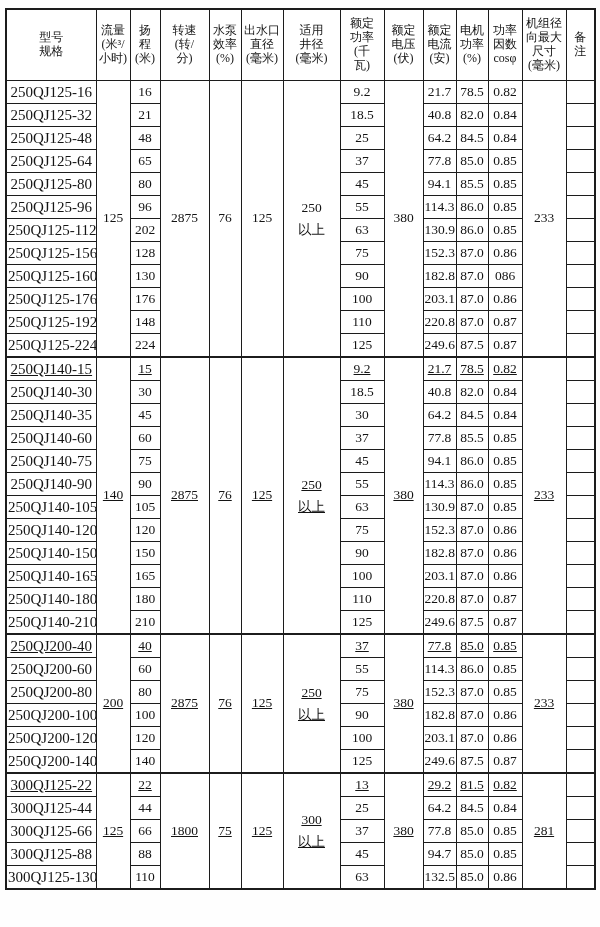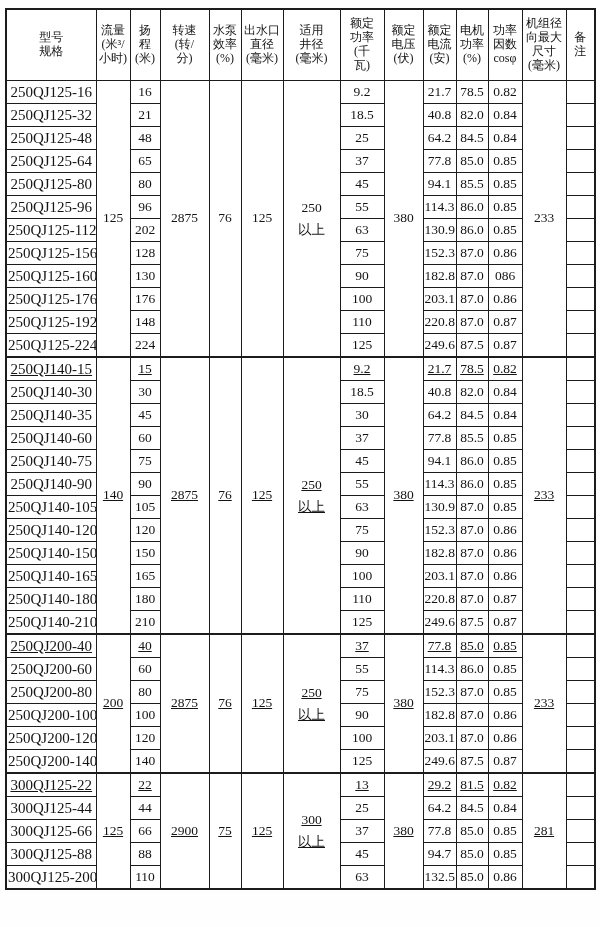--- a/index.html
+++ b/index.html
@@ -390,21 +390,21 @@
           <td>125</td>
           <td>249.6</td>
           <td>87.5</td>
           <td>0.87</td>
           <td></td>
         </tr>
         <tr class="section-start">
           <td class="model">300QJ125-22</td>
           <td rowspan="5">125</td>
           <td>22</td>
-          <td rowspan="5">2900</td>
+          <td rowspan="5">1800</td>
           <td rowspan="5">75</td>
           <td rowspan="5">125</td>
           <td rowspan="5" class="multiline">300<br>以上</td>
           <td>13</td>
           <td rowspan="5">380</td>
           <td>29.2</td>
           <td>81.5</td>
           <td>0.82</td>
           <td rowspan="5">281</td>
           <td></td>
@@ -430,21 +430,21 @@
         <tr>
           <td class="model">300QJ125-88</td>
           <td>88</td>
           <td>45</td>
           <td>94.7</td>
           <td>85.0</td>
           <td>0.85</td>
           <td></td>
         </tr>
         <tr>
-          <td class="model">300QJ125-200</td>
+          <td class="model">300QJ125-130</td>
           <td>110</td>
           <td>63</td>
           <td>132.5</td>
           <td>85.0</td>
           <td>0.86</td>
           <td></td>
         </tr>
       </tbody>
   </table>
 </div>

